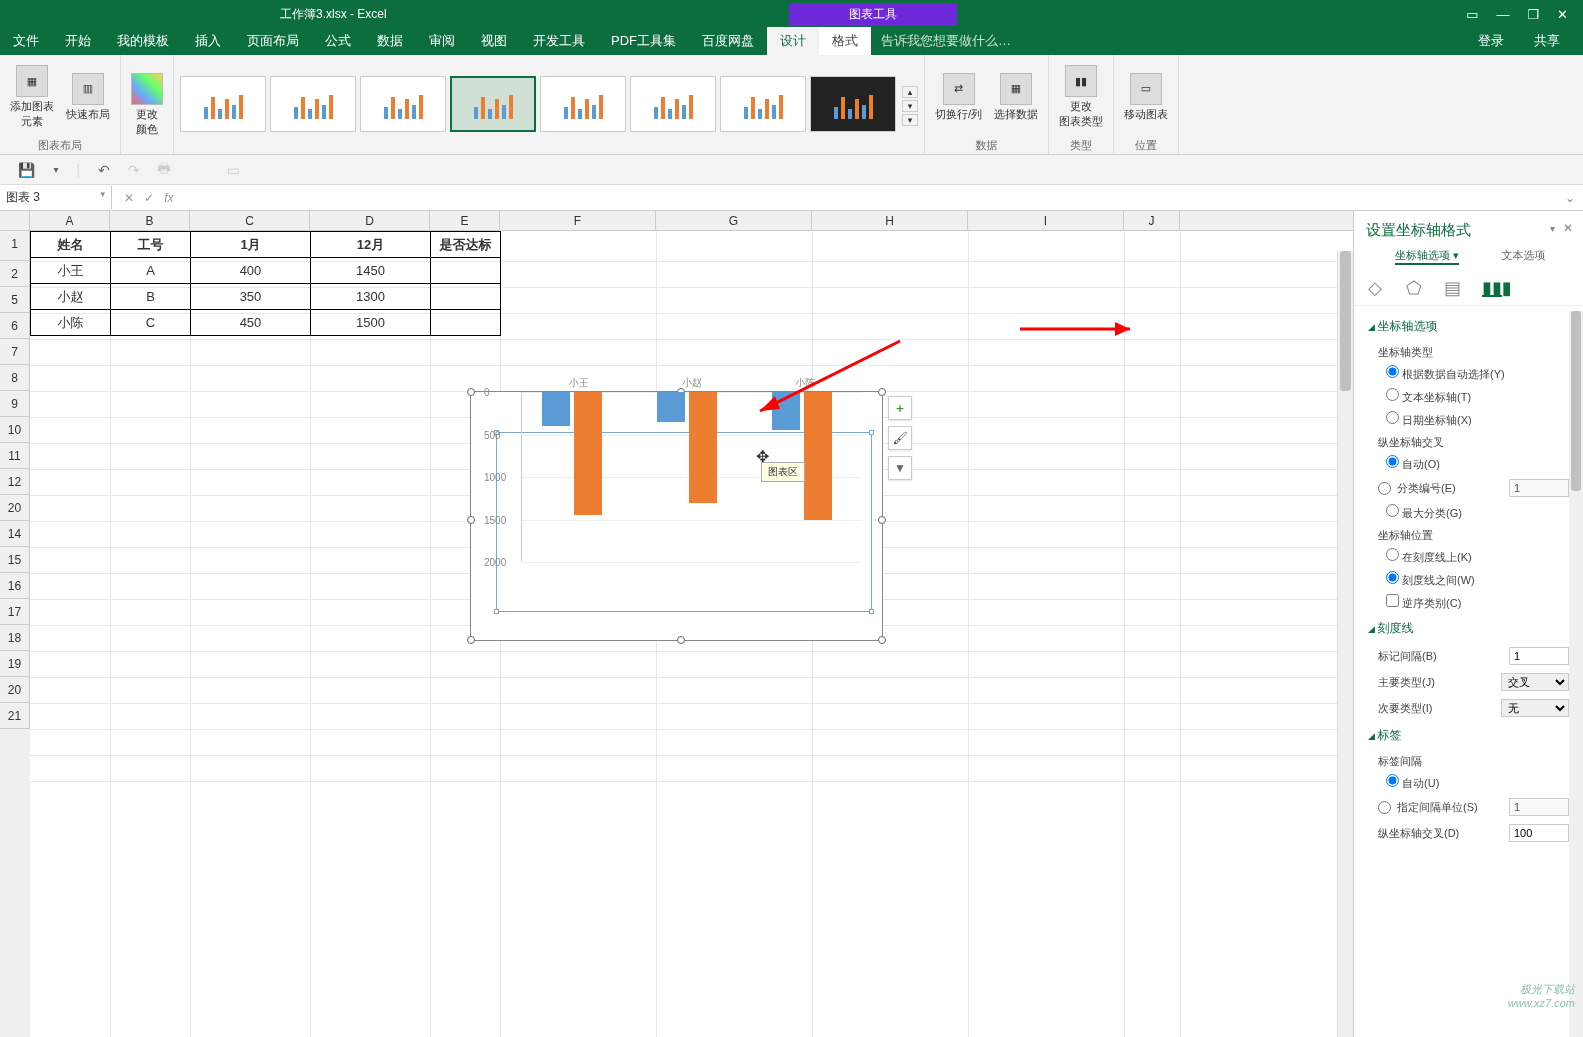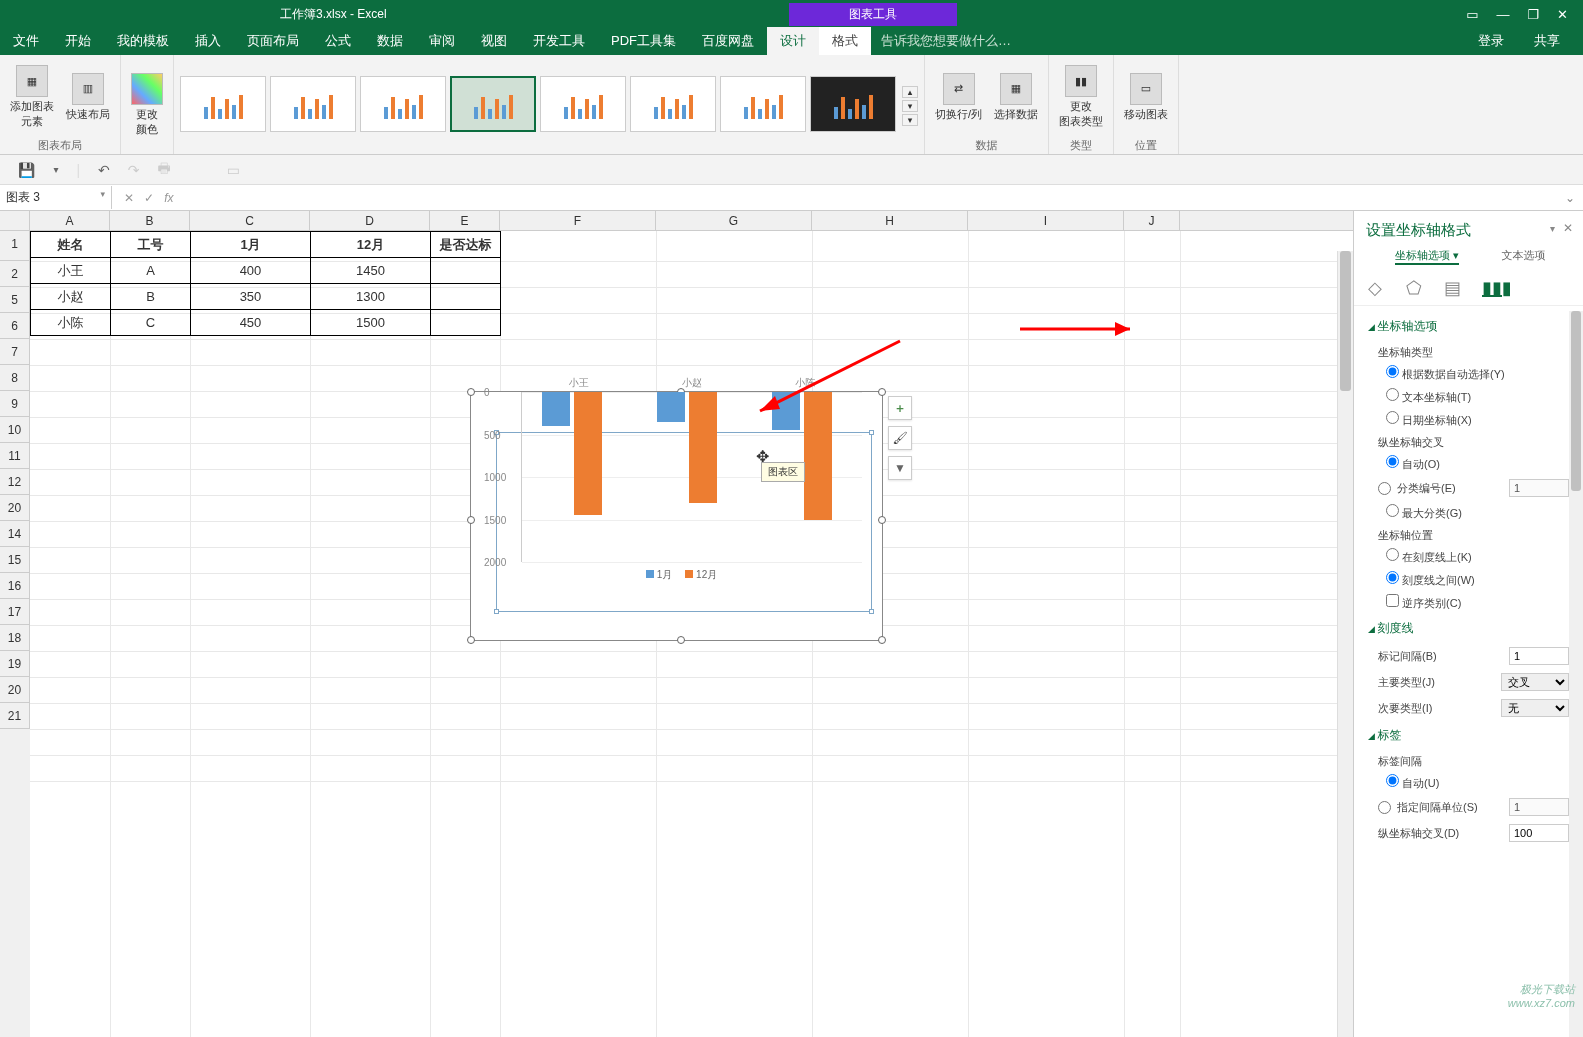--- a/index.html
+++ b/index.html
@@ -480,24 +480,20 @@
               </div>
               <div class="bars-group" style="left: 135px;">
                 <div class="bar-blue" style="height: 29.75px;"></div>
                 <div class="bar-orange" style="height: 110.5px;"></div>
               </div>
               <div class="bars-group" style="left: 250px;">
                 <div class="bar-blue" style="height: 38.25px;"></div>
                 <div class="bar-orange" style="height: 127.5px;"></div>
               </div>
             </div>
-          <div class="legend">
-            <span class="sq" style="background:#5b9bd5"></span><span>1月</span>
-            <span class="sq" style="background:#ed7d31"></span><span>12月</span>
-          </div>
           <div class="chart-side-btns">
             <div class="chart-side-btn" style="color:#4a8c4a;font-weight:bold">＋</div>
             <div class="chart-side-btn">🖌</div>
             <div class="chart-side-btn" style="color:#666">▼</div>
           </div>
           <div class="cursor-move">✥</div>
           <div class="tooltip">图表区</div>
         </div>
 
         <svg class="arrow" style="left:710px;top:100px;width:200px;height:100px">

